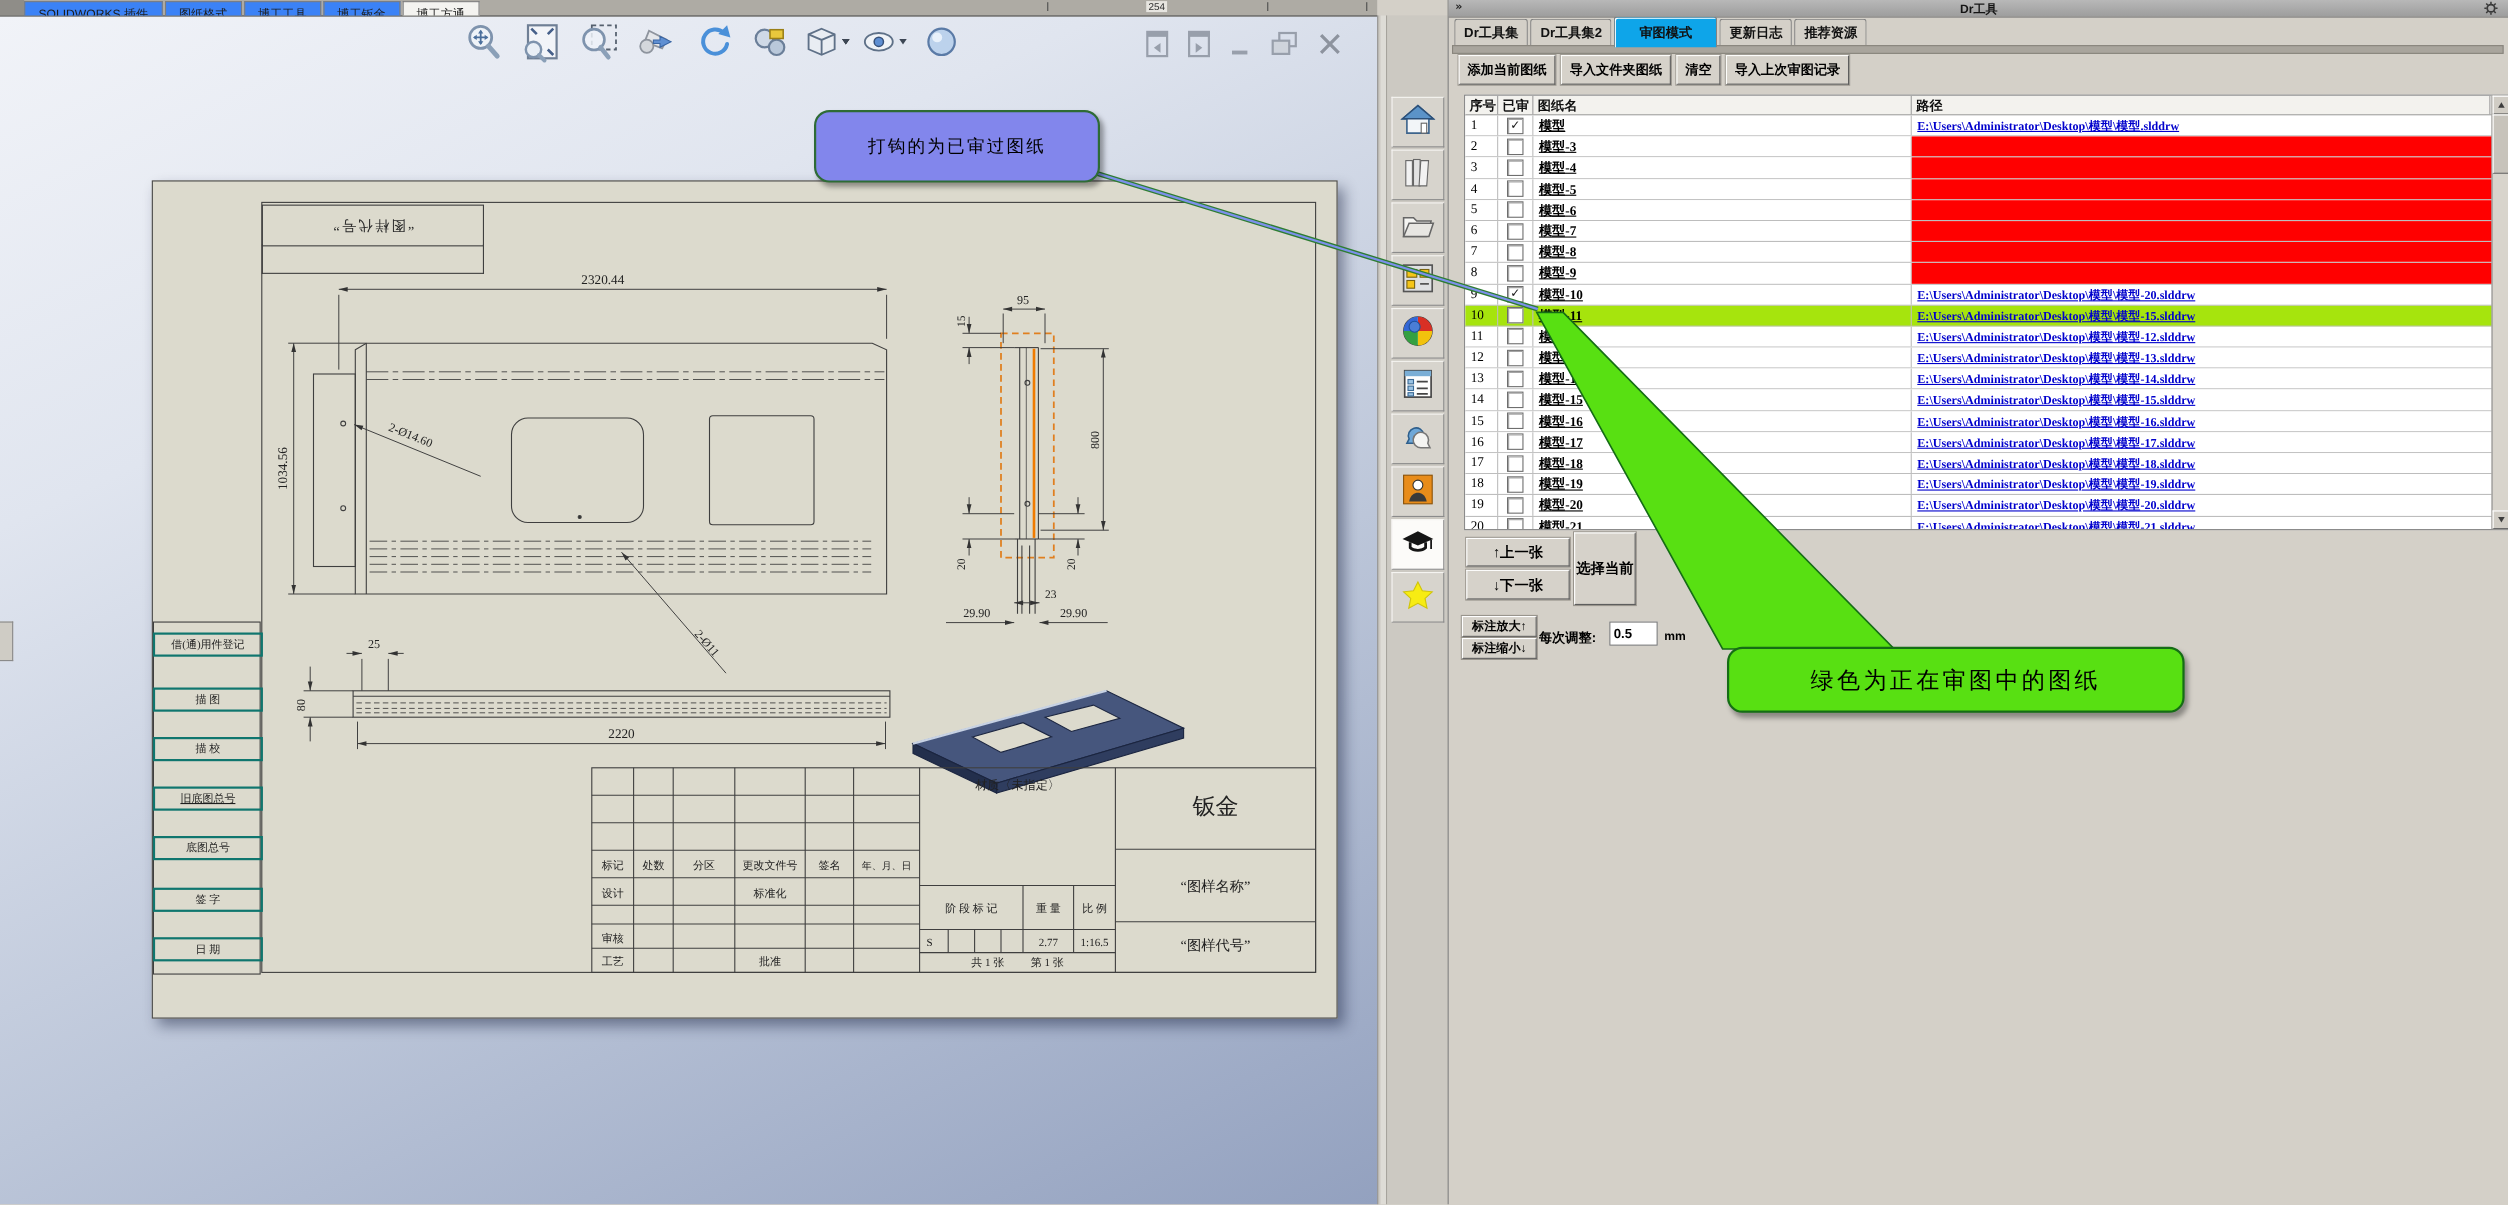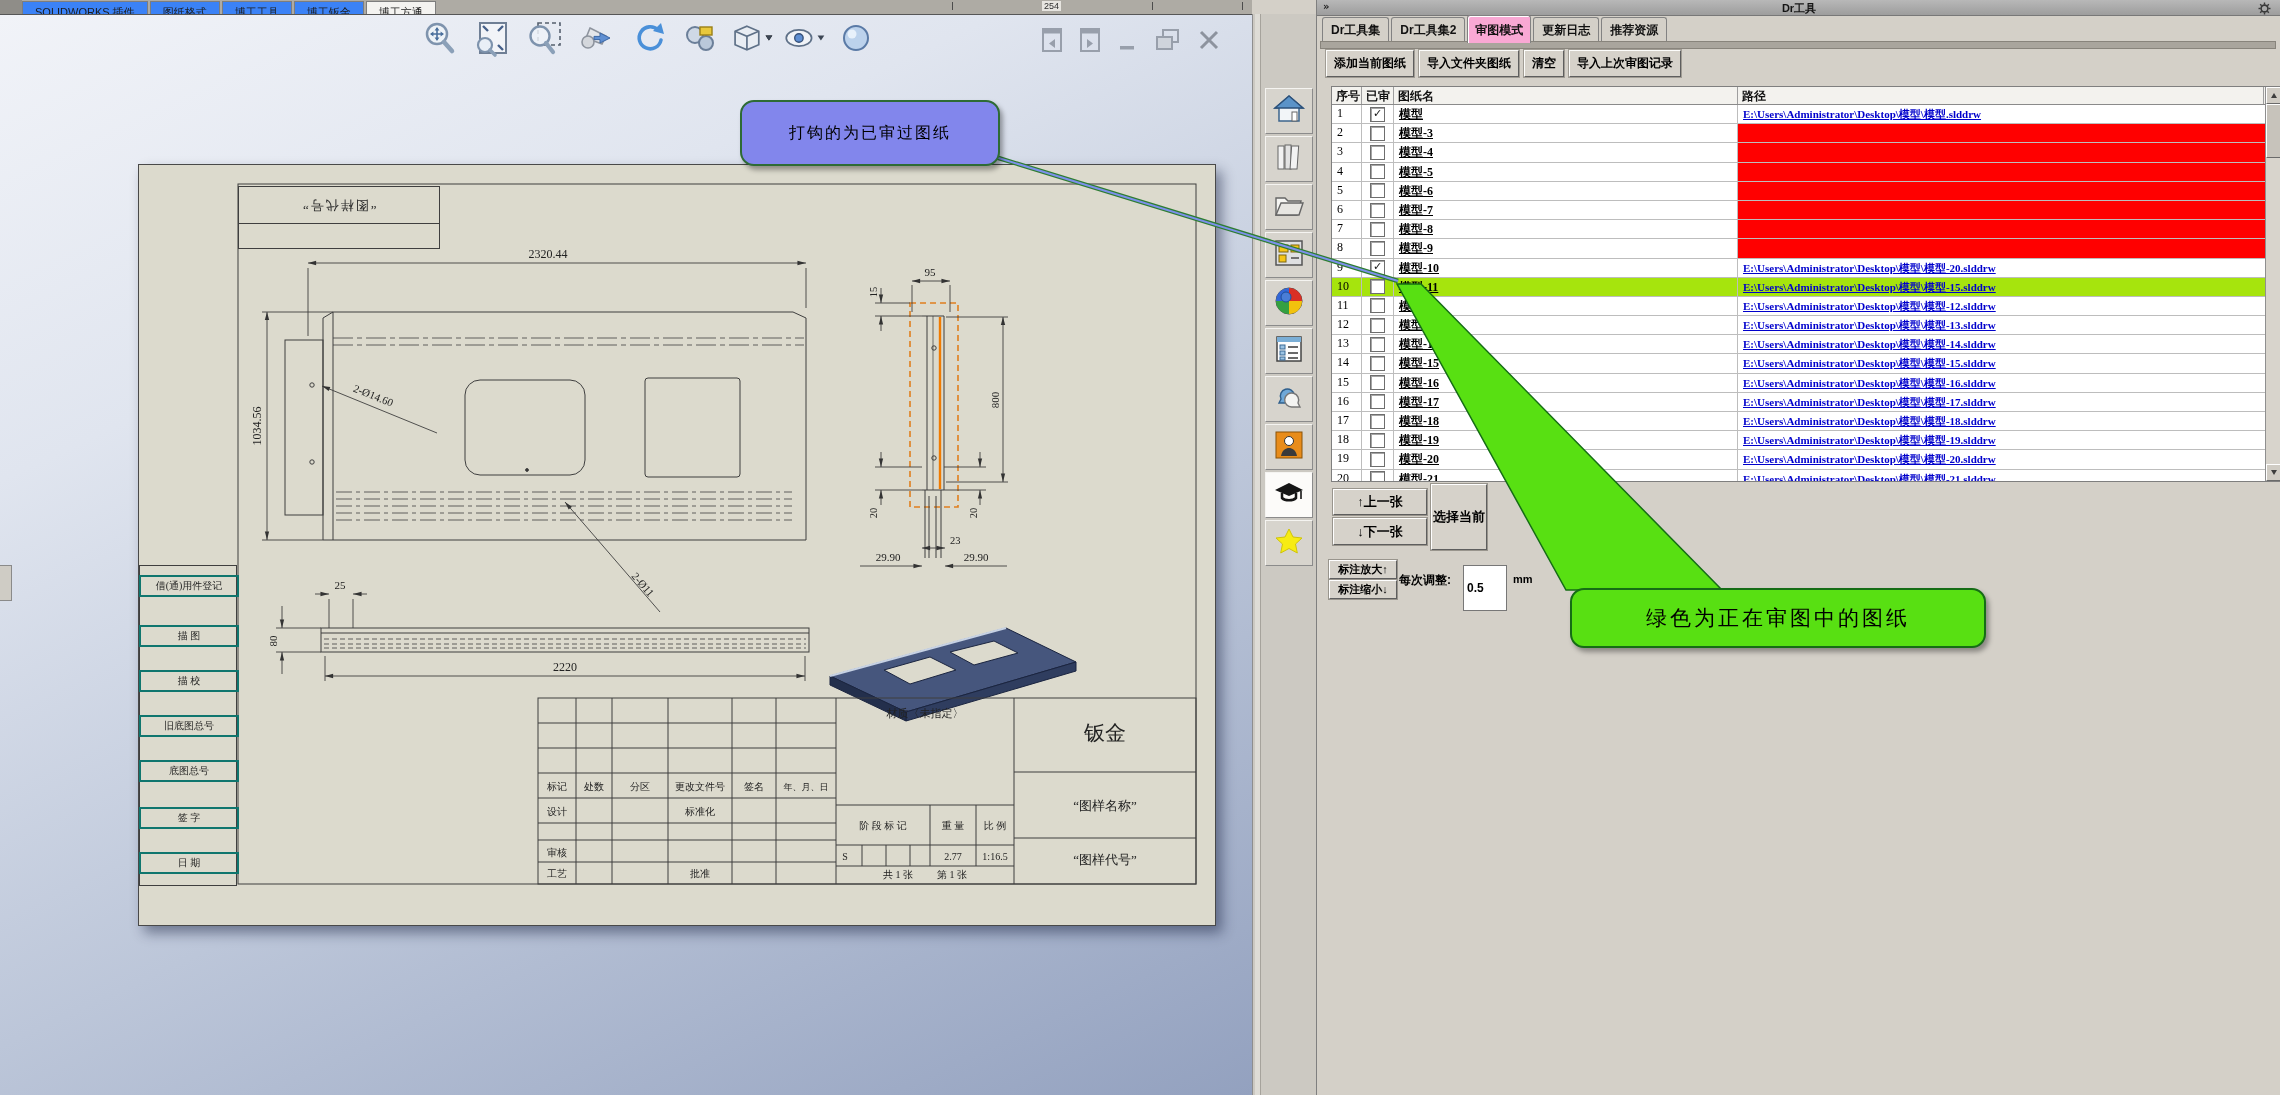--- a/index.html
+++ b/index.html
@@ -47,21 +47,21 @@
   #panel{position:absolute;left:1316px;top:0;width:964px;height:1095px;background:#d4d0c8;
     border-left:1px solid #7f7f7f;z-index:10}
   #panel-titlebar{position:relative;height:15px;background:linear-gradient(#b8b8b8,#9d9d9d);
     border-bottom:1px solid #787878}
   #panel-collapse{position:absolute;left:6px;top:1px;font:bold 10px "DejaVu Sans",sans-serif;color:#222}
   #panel-title{position:absolute;left:0;right:0;top:1px;text-align:center;font:bold 11px "Liberation Sans",sans-serif;color:#141414}
   #panel-gear{position:absolute;right:10px;top:1px}
   #panel-tabs{position:absolute;left:5px;top:18px;display:flex;align-items:flex-end;height:23px;z-index:2}
   .ptab{padding:4px 8px 2px;font:bold 12px "Liberation Sans",sans-serif;color:#111;background:#d4d0c8;
     border:1px solid #828282;border-bottom:none;border-radius:3px 3px 0 0;margin-right:2px}
-  .ptab.active{background:#f9a8d4;padding:6px 7px 4px;position:relative;top:2px;box-shadow:inset 1px 1px 0 #fff}
+  .ptab.active{background:#0ea5e9;padding:6px 22px 4px;position:relative;top:2px;box-shadow:inset 1px 1px 0 #fff}
   #panel-groove{position:absolute;left:3px;top:41px;width:954px;height:6px;background:#a9a59d;border:1px solid #88847c}
   #panel-buttons{position:absolute;left:9px;top:50px;display:flex;gap:5px}
   .pbtn{padding:4px 7px;font:bold 12px "Liberation Sans",sans-serif;color:#000;background:#d6d2ca;
     border:1px solid;border-color:#fdfdfb #5e5e5e #5e5e5e #fdfdfb;box-shadow:0 0 0 1px #a09c94}
   
   #dtable{position:absolute;left:14px;top:86px;width:948px;height:394px;background:#fff;border:1px solid #7f7f7f}
   #dtable-inner{position:absolute;left:0;top:0;right:14px;bottom:0;overflow:hidden}
   .thead{display:flex;height:17px;background:#f3f2ee;border-bottom:1px solid #8a8a8a;
     font:bold 12px "Liberation Serif",serif;color:#111}
   .thead>div{border-right:1px solid #9e9e9e;padding:1px 0 0 4px;box-sizing:border-box}
@@ -82,21 +82,21 @@
   .tri-up{width:0;height:0;border-left:3.5px solid transparent;border-right:3.5px solid transparent;border-bottom:5px solid #3d3d3d}
   .tri-dn{width:0;height:0;border-left:3.5px solid transparent;border-right:3.5px solid transparent;border-top:5px solid #3d3d3d}
   #sthumb{position:absolute;left:0;top:17px;width:13px;height:52px;background:#c7c3bb;border:1px solid;border-color:#fff #6a6a6a #6a6a6a #fff}
   
   .navbtn{position:absolute;background:#d6d2ca;border:1px solid;border-color:#fff #5e5e5e #5e5e5e #fff;
     box-shadow:0 0 0 1px #99958d;display:flex;align-items:center;justify-content:center;
     font:bold 13px "Liberation Sans",sans-serif;color:#000}
   .smallbtn{font:bold 11px "Liberation Sans",sans-serif}
   #adjust-label{position:absolute;left:82px;top:572px;font:bold 12px "Liberation Sans",sans-serif;color:#000}
   #adjust-input{position:absolute;left:146px;top:565px;width:36px;height:18px;border:1px solid #777;
-    font:bold 12px "Liberation Sans",sans-serif;padding:13px 3px}
+    font:bold 12px "Liberation Sans",sans-serif;padding:1px 3px}
   #adjust-unit{position:absolute;left:196px;top:573px;font:bold 11px "Liberation Sans",sans-serif;color:#000}
   
   #leader-svg{position:absolute;left:0;top:0;z-index:40;pointer-events:none}
   .callout{position:absolute;z-index:45;display:flex;align-items:center;justify-content:center;
     color:#000;box-shadow:3px 4px 5px rgba(0,0,0,.35)}
   #callout-blue{left:740px;top:100px;width:256px;height:62px;background:var(--callout_blue,#8286ec);
     border:2px solid #2e6b35;border-radius:14px;font-size:16px;letter-spacing:2px}
   #callout-green{left:1570px;top:588px;width:412px;height:56px;background:var(--callout_green,#58e012);
     border:2px solid #156d15;border-radius:14px;font-size:21px;letter-spacing:3px}
   svg text{font-family:"Liberation Serif",serif;fill:#222}
@@ -715,16 +715,16 @@
 <div id="callout-blue" class="callout">
   <span>打钩的为已审过图纸</span>
 </div>
 <div id="callout-green" class="callout">
   <span>绿色为正在审图中的图纸</span>
 </div>
 
 <div class="stamp-label" style="top: 575px;">借(通)用件登记</div>
 <div class="stamp-label" style="top: 625px;">描  图</div>
 <div class="stamp-label" style="top: 670px;">描  校</div>
-<div class="stamp-label" style="top: 715px;">旧底图总号</div>
+<div class="stamp-label" style="top: 715px; text-decoration: underline;">旧底图总号</div>
 <div class="stamp-label" style="top: 760px;">底图总号</div>
 <div class="stamp-label" style="top: 807px;">签  字</div>
 <div class="stamp-label" style="top: 852px;">日  期</div>
 
 </body></html>

